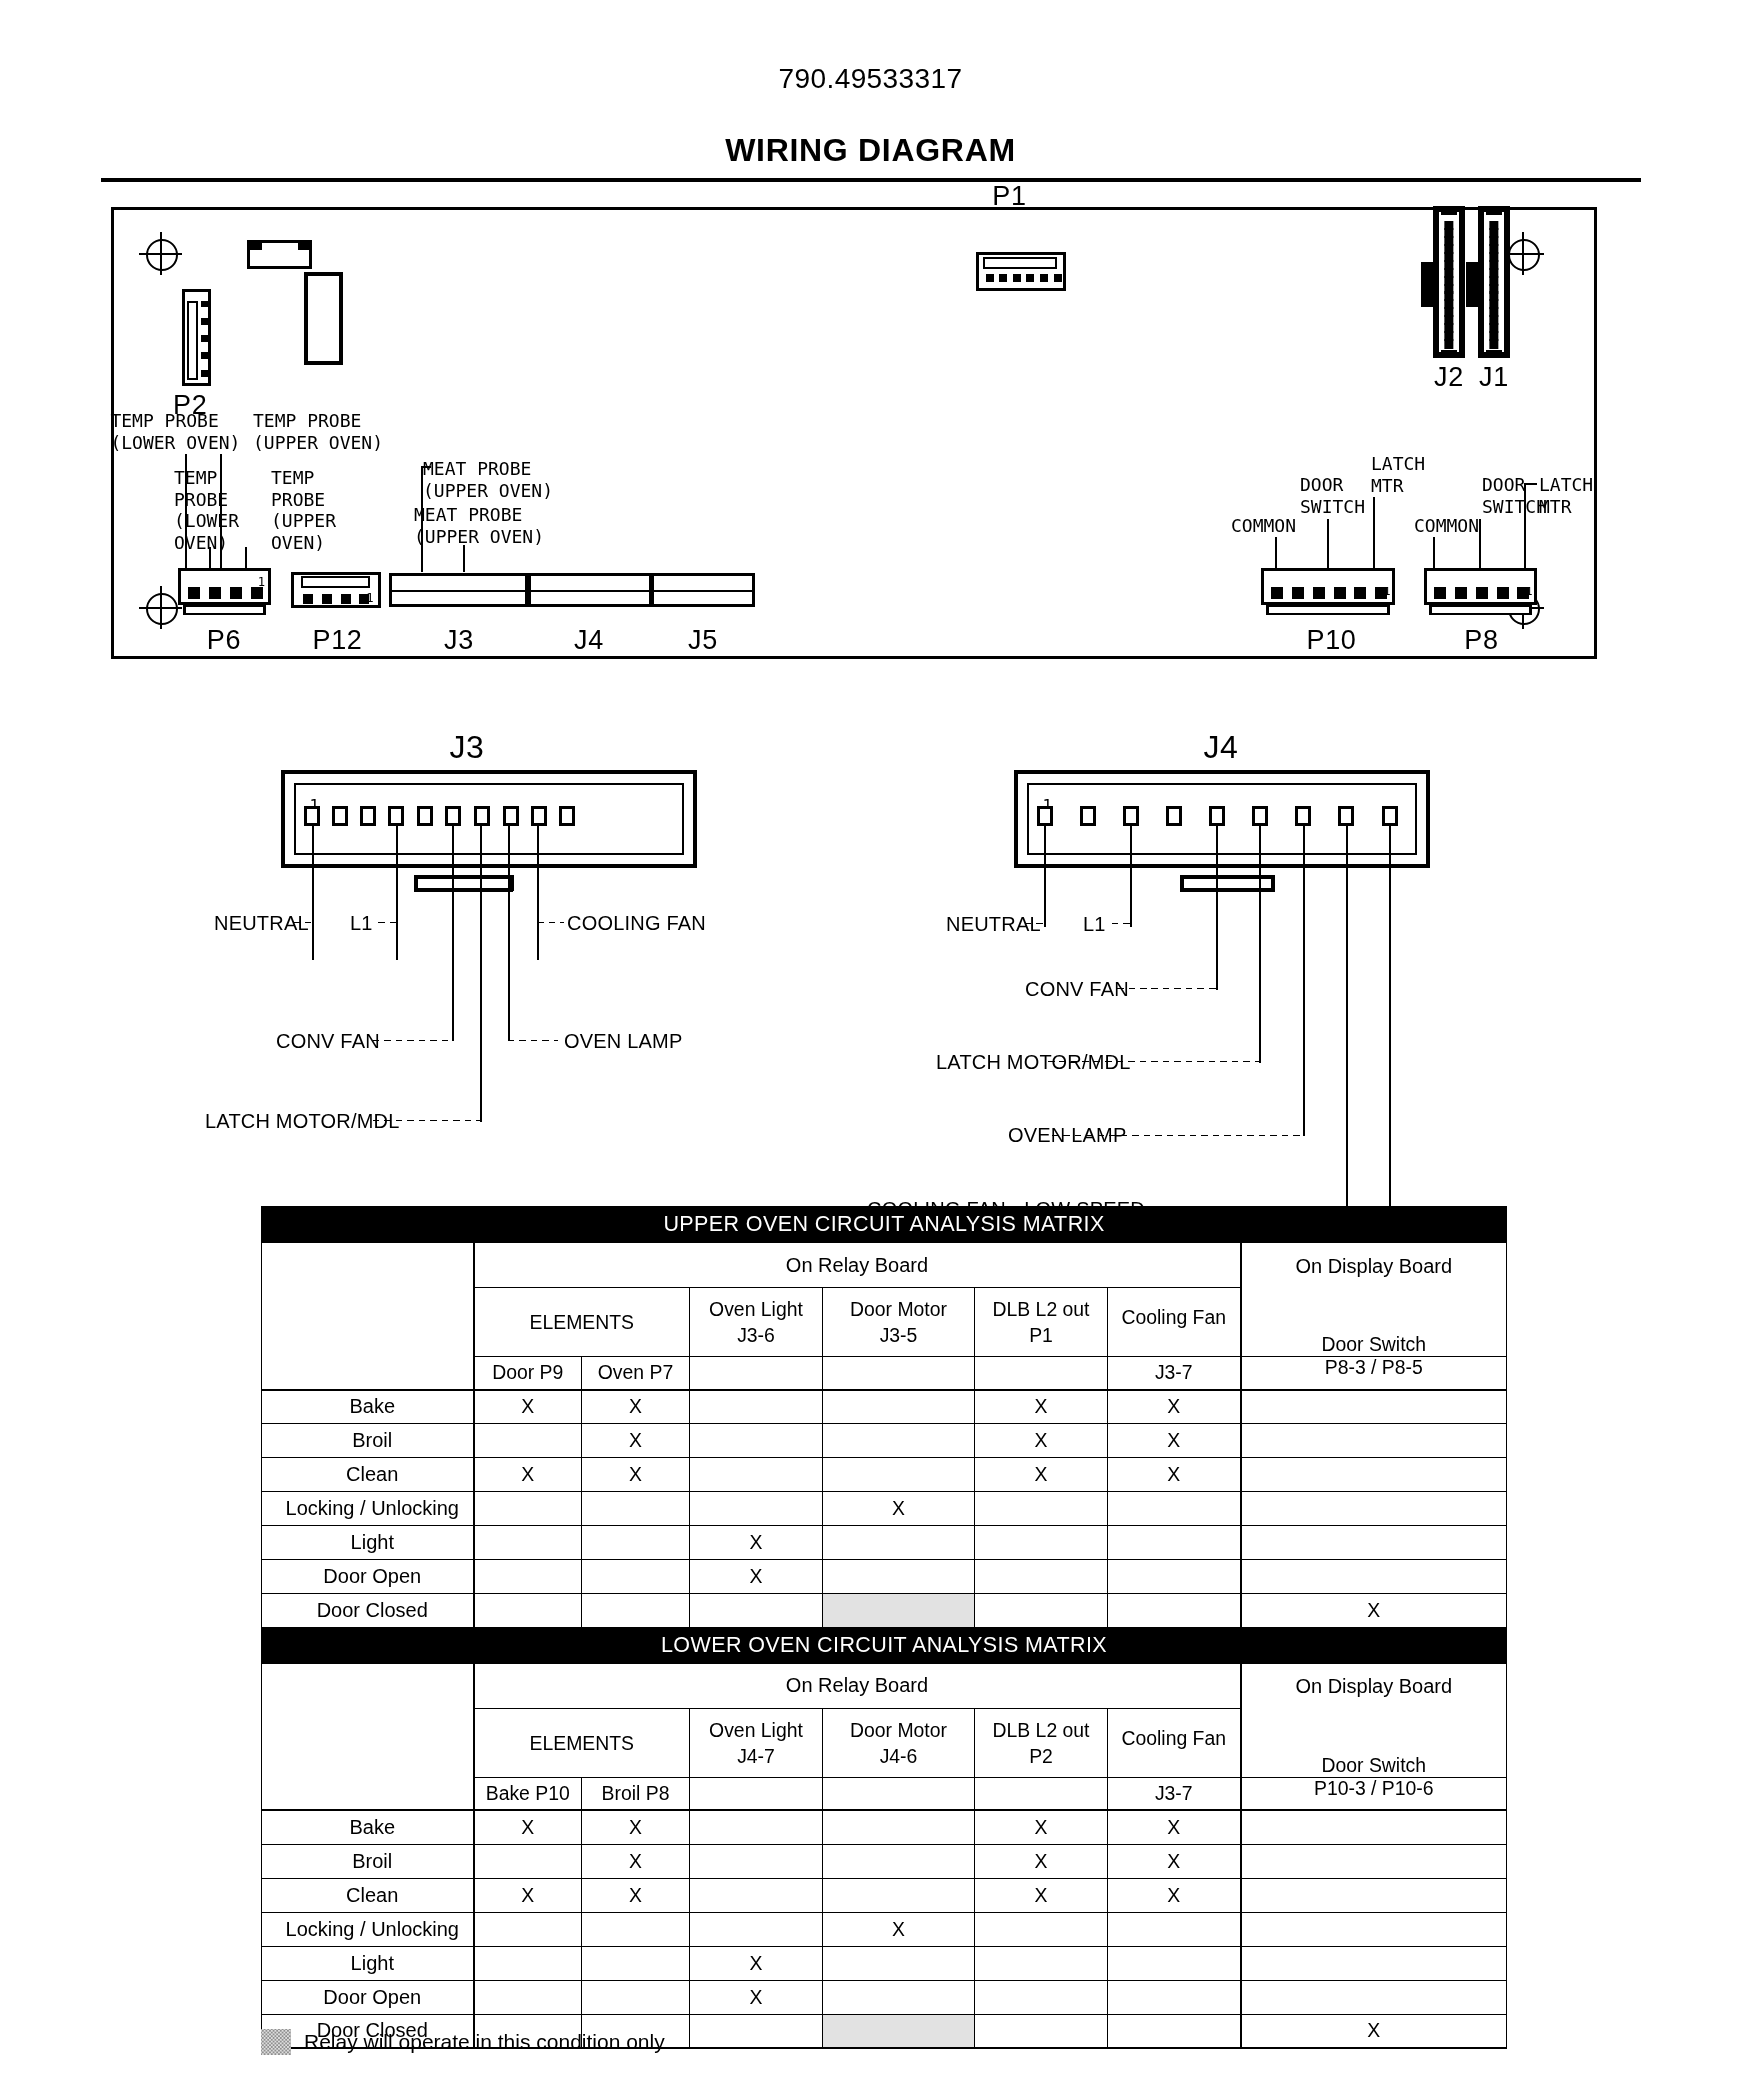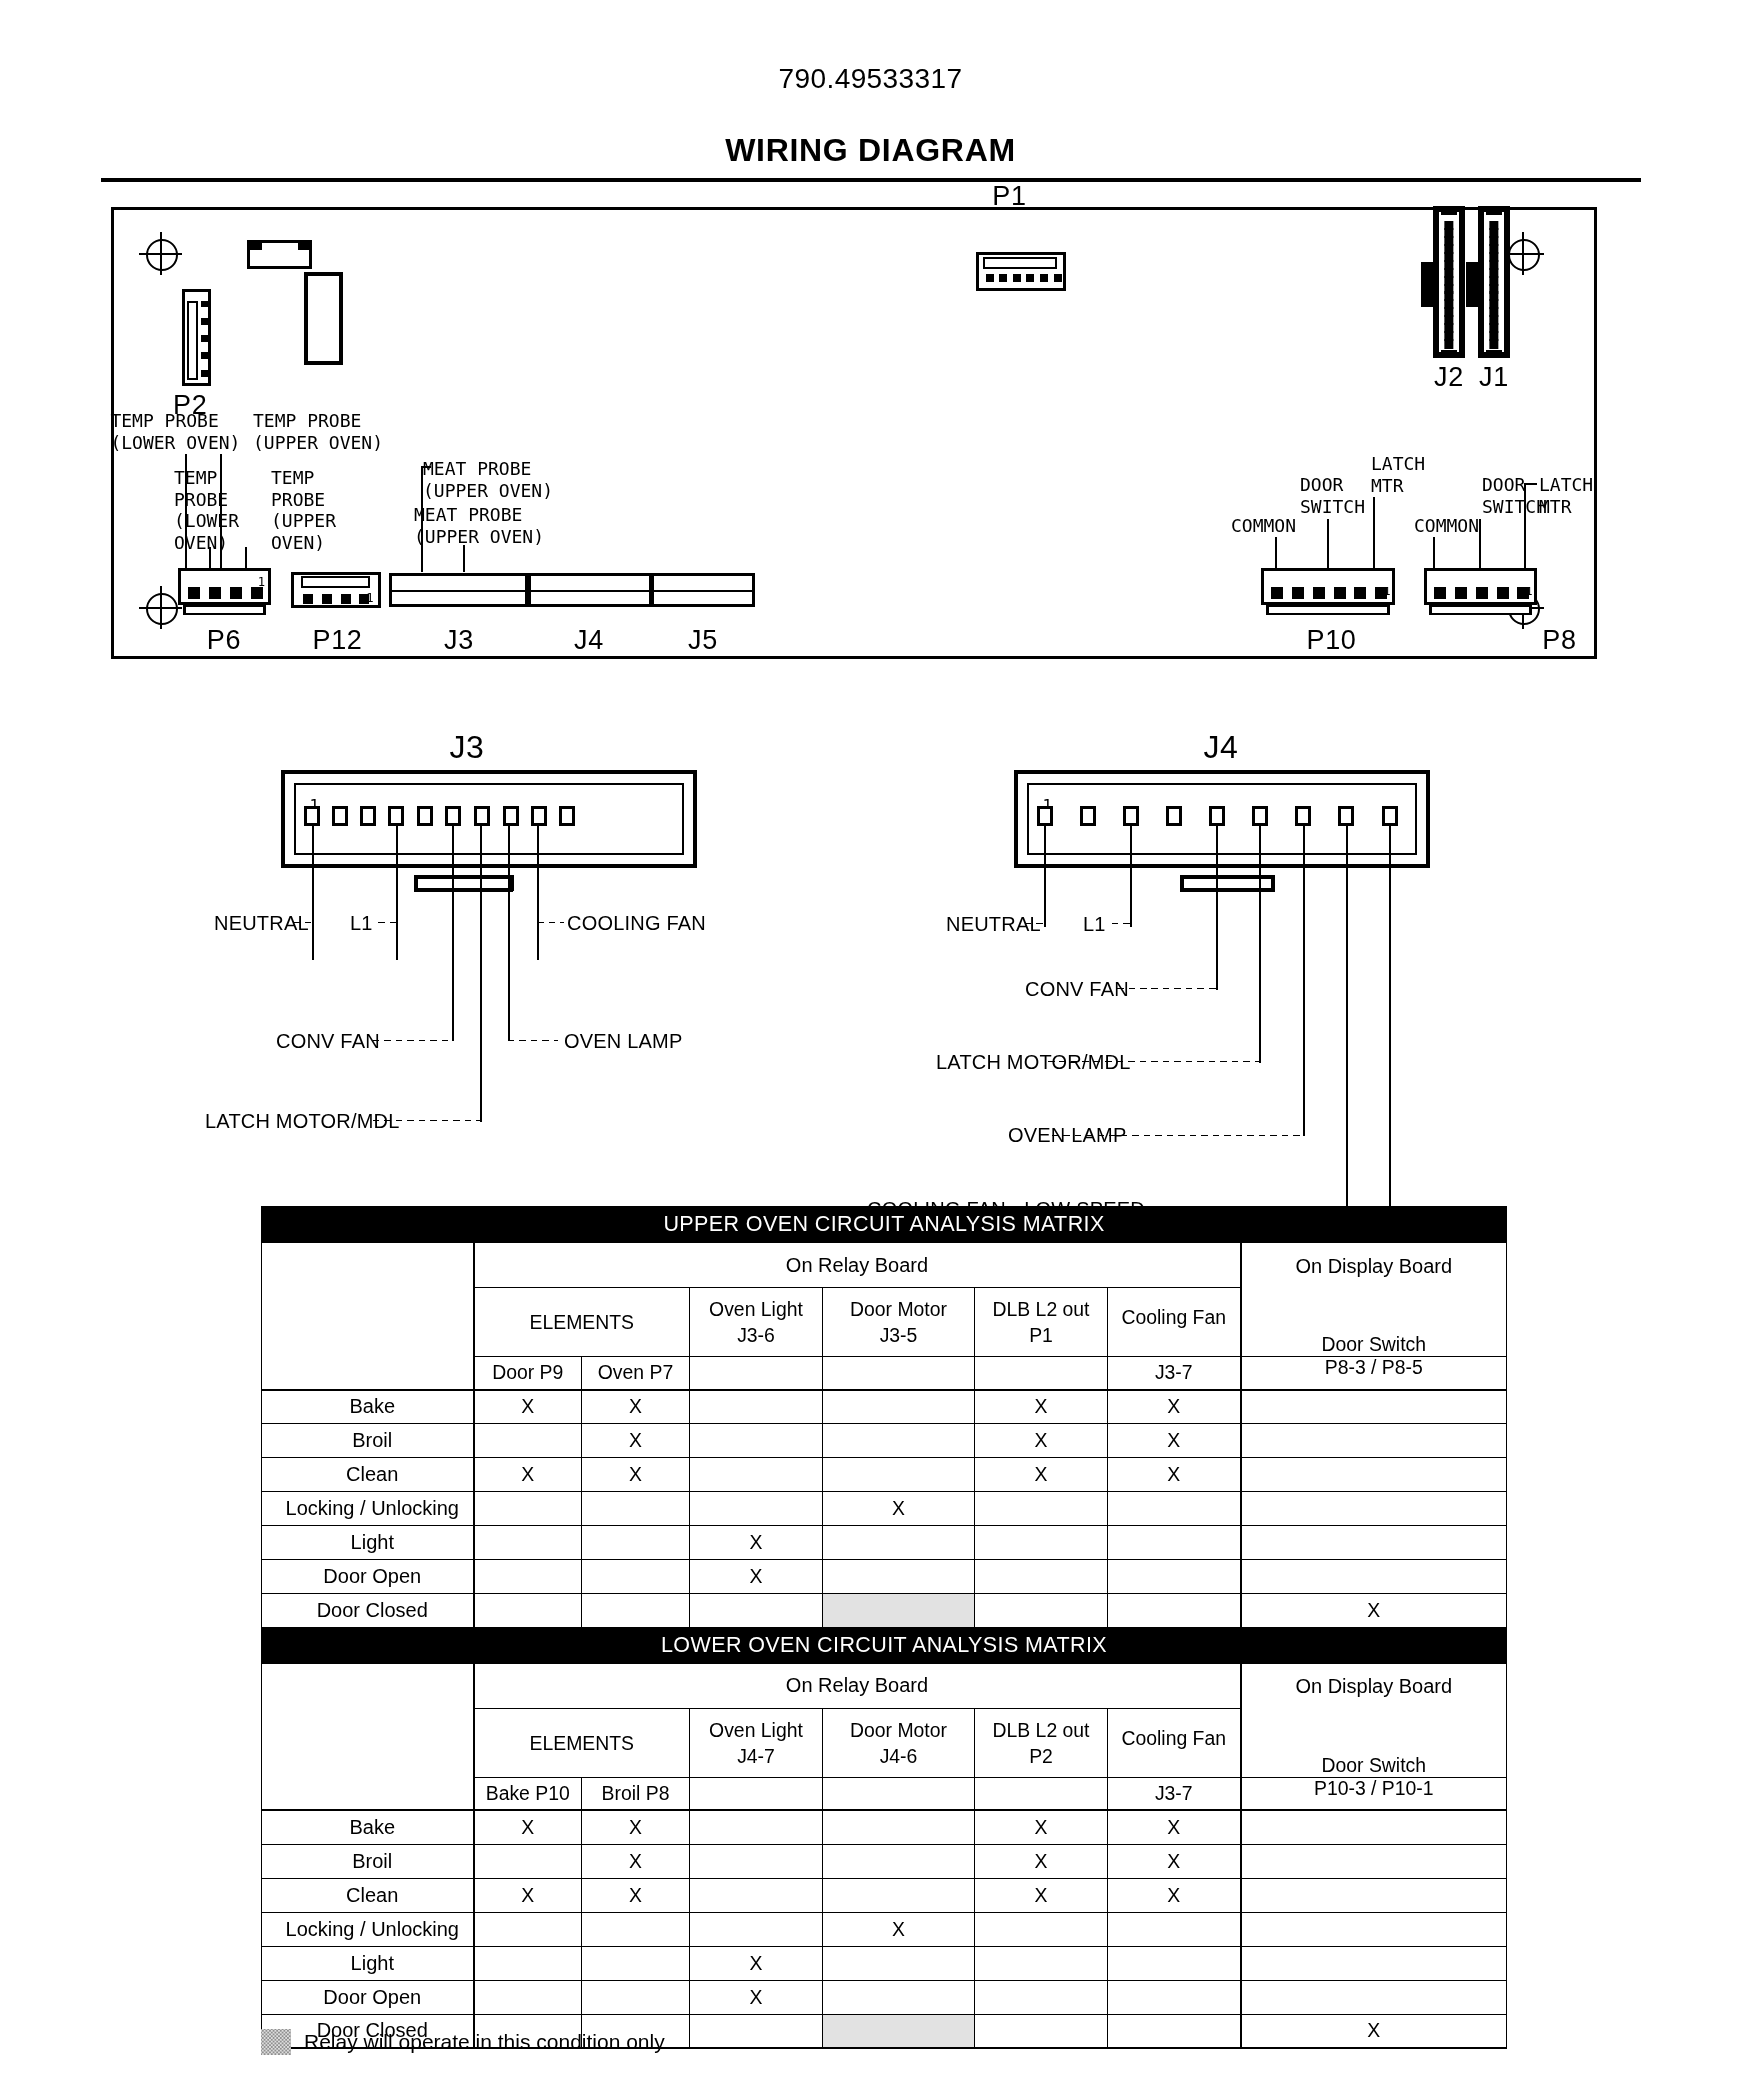--- a/index.html
+++ b/index.html
@@ -346,21 +346,21 @@
     <div class="pin" style="left:7.2px;  top:16px; width:12.2px; height:12.2px;"></div>
     <div class="pin" style="left:28px;  top:16px; width:12.2px; height:12.2px;"></div>
     <div class="pin" style="left:49px;  top:16px; width:12.2px; height:12.2px;"></div>
     <div class="pin" style="left:70px;  top:16px; width:12.2px; height:12.2px;"></div>
     <div class="pin" style="left:90px; top:16px; width:12.2px; height:12.2px;"></div>
     <div style="position:absolute; right:1.4px; top:14.4px; font-size:10.8px; font-family:'DejaVu Sans Mono',monospace;">1</div>
   </div>
   <div class="conn-skirt" style="left:1315px; top:395px; width:103px; height:10px;">
       <div class="skirt-in"></div>
     </div>
-  <div class="conn-label" style="left:1417px; top:415px; width:57px;">P8</div>
+  <div class="conn-label" style="left:1339px; top:415px; width:57px;">P8</div>
 </div>
 
 <div class="detail-title" style="left:431px; top:729px; width:72px;">J3</div>
 
 <div class="det-conn" style="left:281px; top:770px; width:416px; height:98px;">
   <div class="inner"></div>
   <div class="one" style="left:24.4px; top:21.5px;">1</div>
 </div>
 
 <div class="det-pin" style="left:304px; top:806px;"></div>
@@ -612,21 +612,21 @@
       </tr>
       <tr>
         <td class="sub-head2">Bake P10</td>
         <td class="sub-head2">Broil P8</td>
         <td class="sub-head2"></td>
         <td class="sub-head2"></td>
         <td class="sub-head2"></td>
         <td class="sub-head2 thick-r">J3-7</td>
         <td class="sub-head2">
           <div style="margin-top:-33px">Door Switch</div>
-          <div>P10-3 / P10-1</div>
+          <div>P10-3 / P10-6</div>
         </td>
       </tr>
       <tr class="datarow thick-t">
         <td class="rowlabel thick-r">Bake</td>
         <td>X</td>
         <td>X</td>
         <td></td>
         <td></td>
         <td>X</td>
         <td class="thick-r">X</td>

